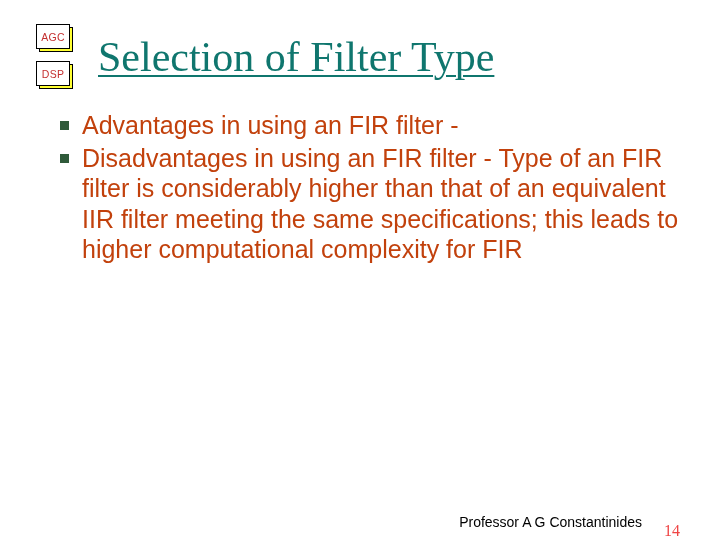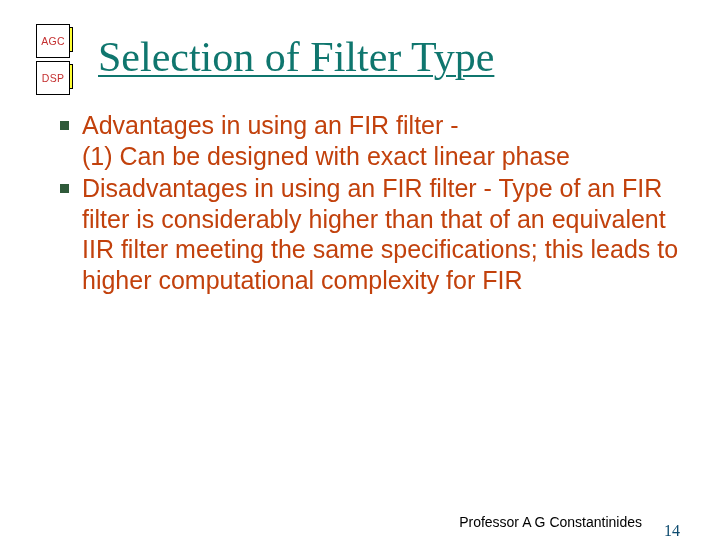--- a/index.html
+++ b/index.html
@@ -35,21 +35,21 @@
   .logo-shadow {
     position: absolute;
     left: 3px; top: 3px;
     width: 34px; height: 25px;
     background: #ffff33;
     border: 1px solid #000;
   }
   .logo-front {
     position: absolute;
     left: 0; top: 0;
-    width: 34px; height: 34px;
+    width: 34px; height: 25px;
     background: #fff;
     border: 1px solid #000;
     display: flex;
     align-items: center;
     justify-content: center;
     font-family: Arial, Helvetica, sans-serif;
     font-size: 10.5px;
     color: #c42f2f;
     font-weight: 400;
     letter-spacing: 0.3px;
@@ -102,21 +102,21 @@
     gap: 22px;
   }
   .professor {
     font-family: Liberation Sans, sans-serif;
     font-size: 14px;
     color: #000;
   }
   .pagenum {
     font-family: "Times New Roman", Times, serif;
     font-size: 16px;
-    color: #0c4a6e;
+    color: #ef4444;
     padding-bottom: 0px;
     position: relative;
     top: 10px;
   }
 </style>
 </head>
 <body>
 
 <div class="slide">
 
@@ -135,21 +135,20 @@
   </div>
 
   <div class="content">
 
     <div class="item">
       <div class="bullet">
           <div class="bullet-sq"></div>
         </div>
       <div class="body-text">
         <span class="sub">Advantages in using an FIR filter -</span>
-        <span class="sub">(1) Can be designed with exact linear phase</span>
       </div>
     </div>
 
     <div class="item">
       <div class="bullet">
           <div class="bullet-sq"></div>
         </div>
       <div class="body-text">
         <span class="sub">Disadvantages in using an FIR filter - Type of an FIR filter  is considerably higher than that of an equivalent IIR filter meeting the same specifications; this leads to higher computational complexity for FIR</span>
       </div>

